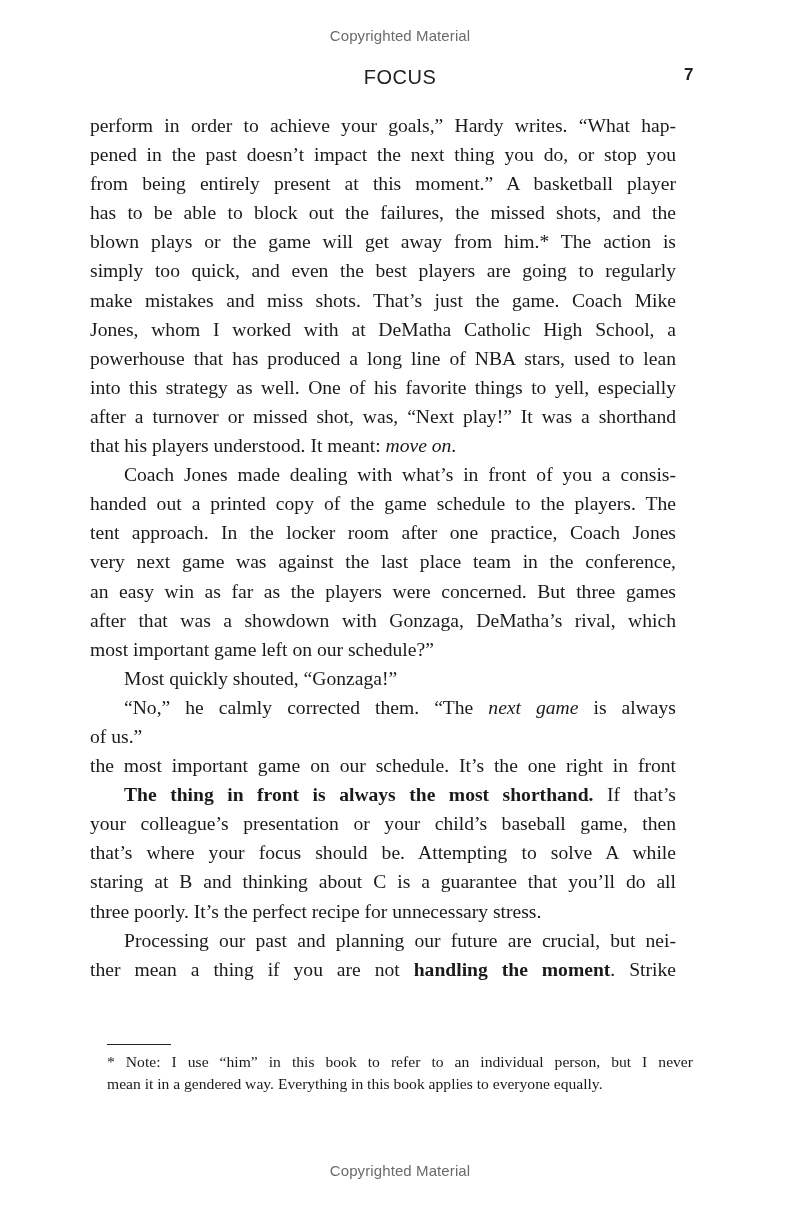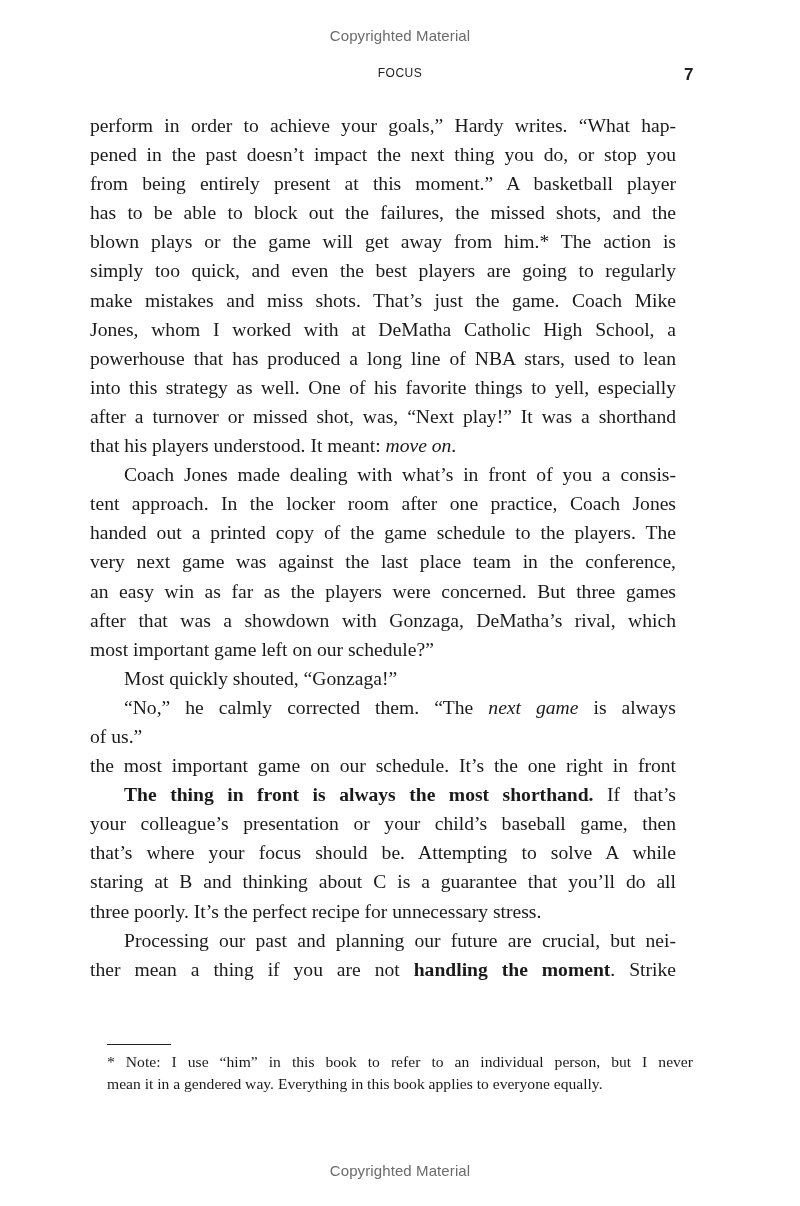--- a/index.html
+++ b/index.html
@@ -6,21 +6,21 @@
   body { width: 800px; height: 1206px; position: relative; overflow: hidden; }
   .watermark {
     position: absolute; left: 0; width: 800px; text-align: center;
     font-family: "Liberation Sans", sans-serif; font-size: 15px; color: #6b6b6b;
     letter-spacing: 0.1px;
   }
   .wm-top { top: 27px; }
   .wm-bottom { top: 1162px; }
   .running-head {
     position: absolute; top: 66px; left: 0; width: 800px; text-align: center;
-    font-family: "Liberation Sans", sans-serif; font-size: 12px; color: #222;
+    font-family: "Liberation Sans", sans-serif; font-size: 20px; color: #222;
     letter-spacing: 0.5px;
   }
   .page-number {
     position: absolute; top: 65px; left: 684px;
     font-family: "Liberation Sans", sans-serif; font-size: 17px; font-weight: bold; color: #222;
   }
   .body-text {
     position: absolute; left: 90px; top: 111px; width: 586px;
     font-family: Liberation Serif, serif; font-size: 19.6px; color: #1a1a1a;
   }
@@ -57,22 +57,22 @@
   <div class="line">blown plays or the game will get away from him.* The action is</div>
   <div class="line">simply too quick, and even the best players are going to regularly</div>
   <div class="line">make mistakes and miss shots. That’s just the game. Coach Mike</div>
   <div class="line">Jones, whom I worked with at DeMatha Catholic High School, a</div>
   <div class="line">powerhouse that has produced a long line of NBA stars, used to lean</div>
   <div class="line">into this strategy as well. One of his favorite things to yell, especially</div>
   <div class="line">after a turnover or missed shot, was, “Next play!” It was a shorthand</div>
   <div class="line last"><span>that his players understood. It meant: </span><span class="i">move on</span><span>.</span></div>
 
   <div class="line indent">Coach Jones made dealing with what’s in front of you a consis-</div>
+  <div class="line">handed out a printed copy of the game schedule to the players. The</div>
   <div class="line">tent approach. In the locker room after one practice, Coach Jones</div>
-  <div class="line">handed out a printed copy of the game schedule to the players. The</div>
   <div class="line">very next game was against the last place team in the conference,</div>
   <div class="line">an easy win as far as the players were concerned. But three games</div>
   <div class="line">after that was a showdown with Gonzaga, DeMatha’s rival, which</div>
   <div class="line last">most important game left on our schedule?”</div>
 
   <div class="line indent last">Most quickly shouted, “Gonzaga!”</div>
 
   <div class="line indent"><span>“No,” he calmly corrected them. “The </span><span class="i">next game</span><span> is always</span></div>
   <div class="line last">of us.”</div>
   <div class="line">the most important game on our schedule. It’s the one right in front</div>

